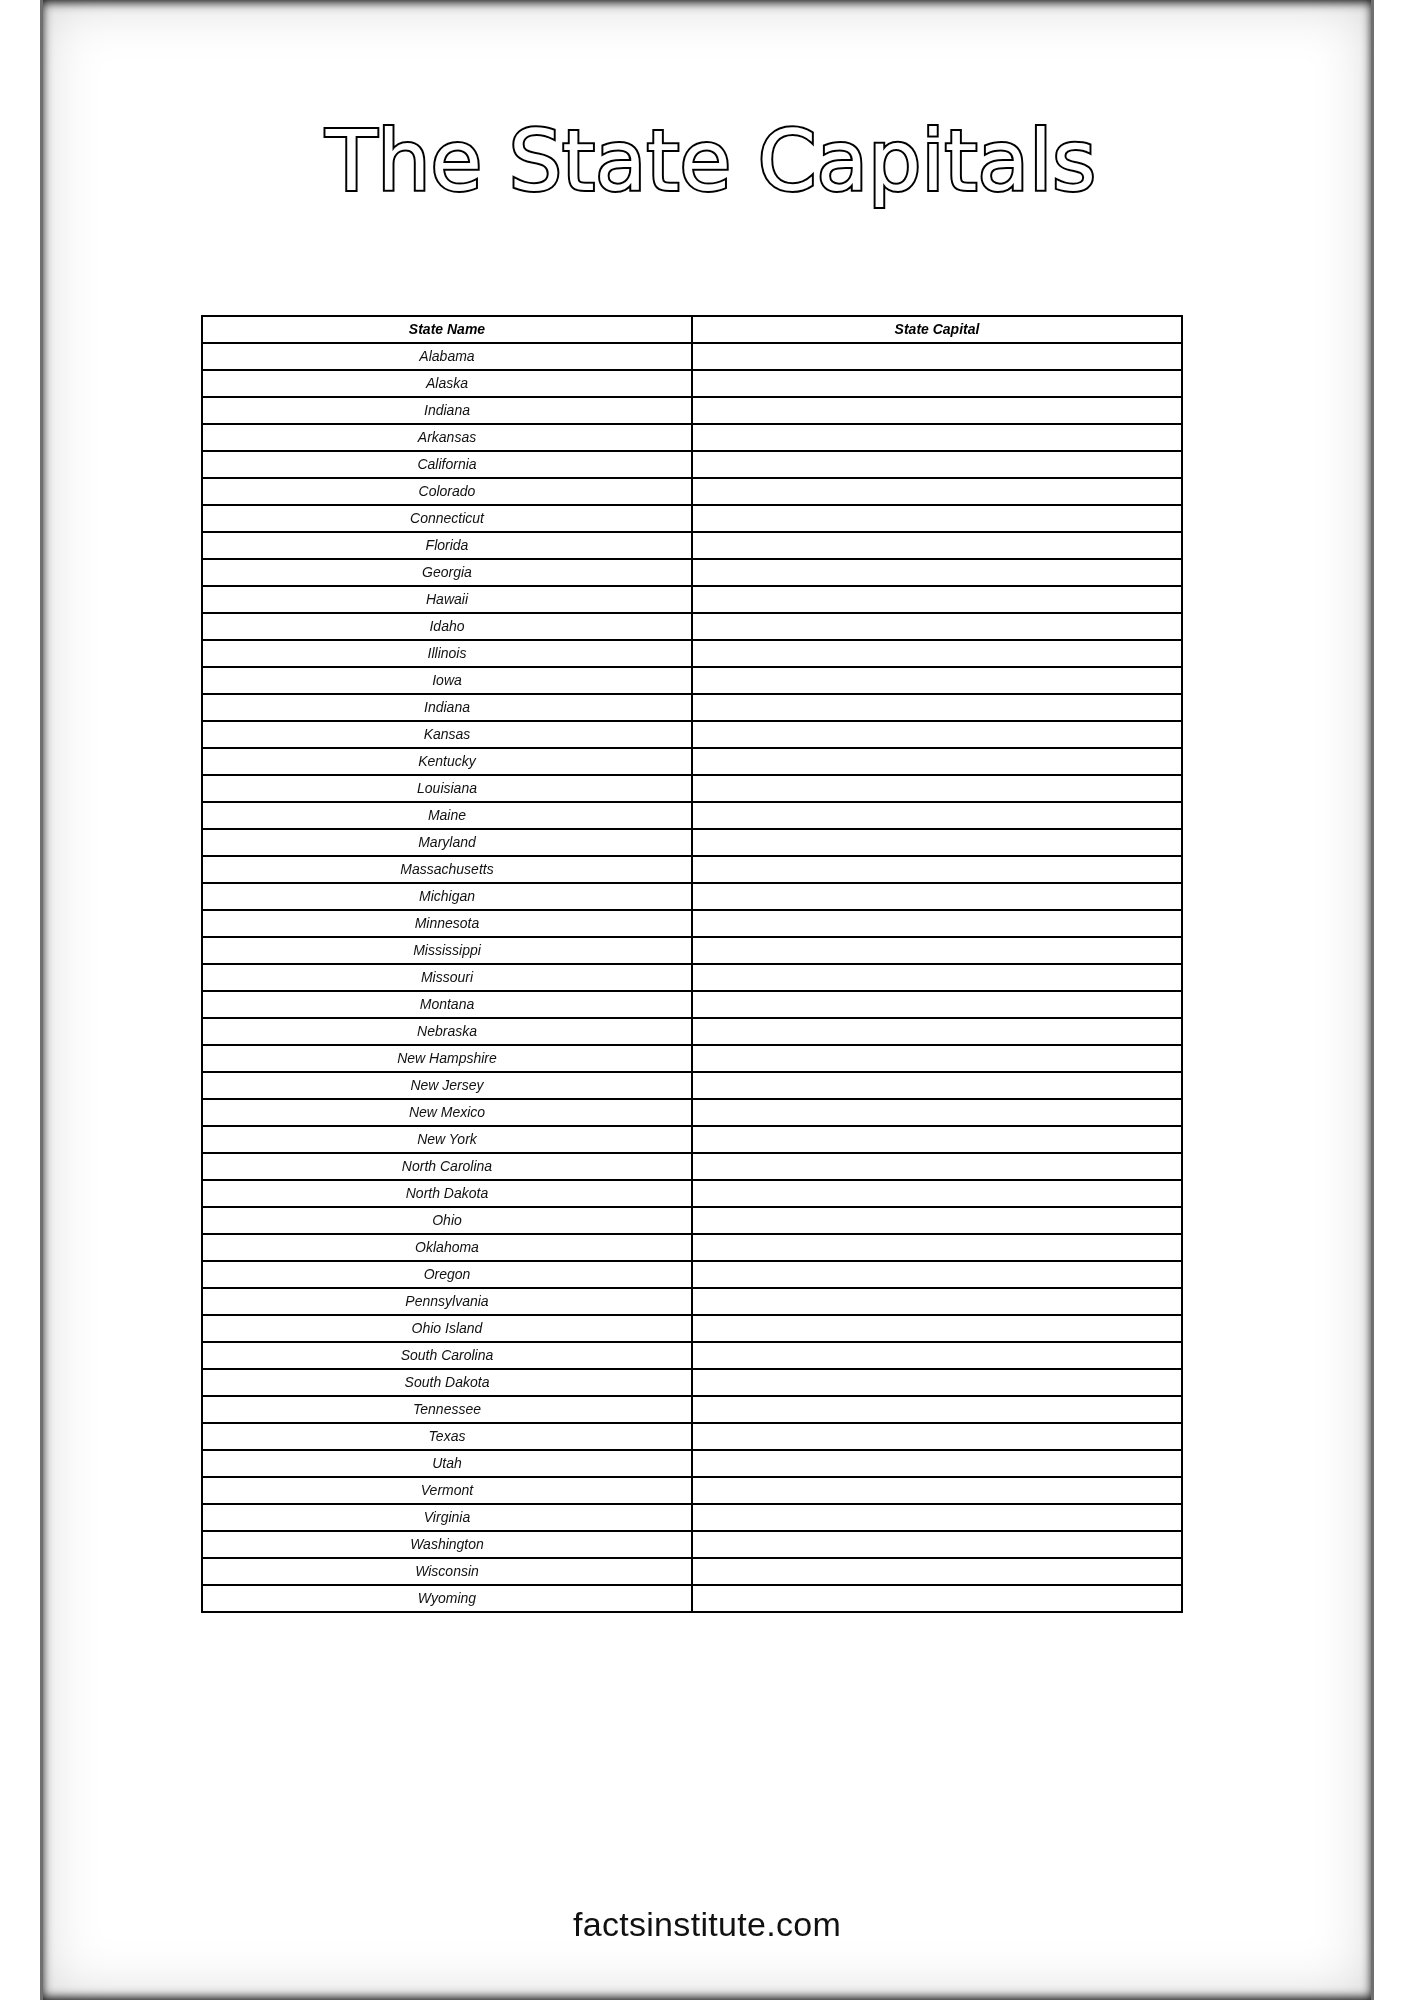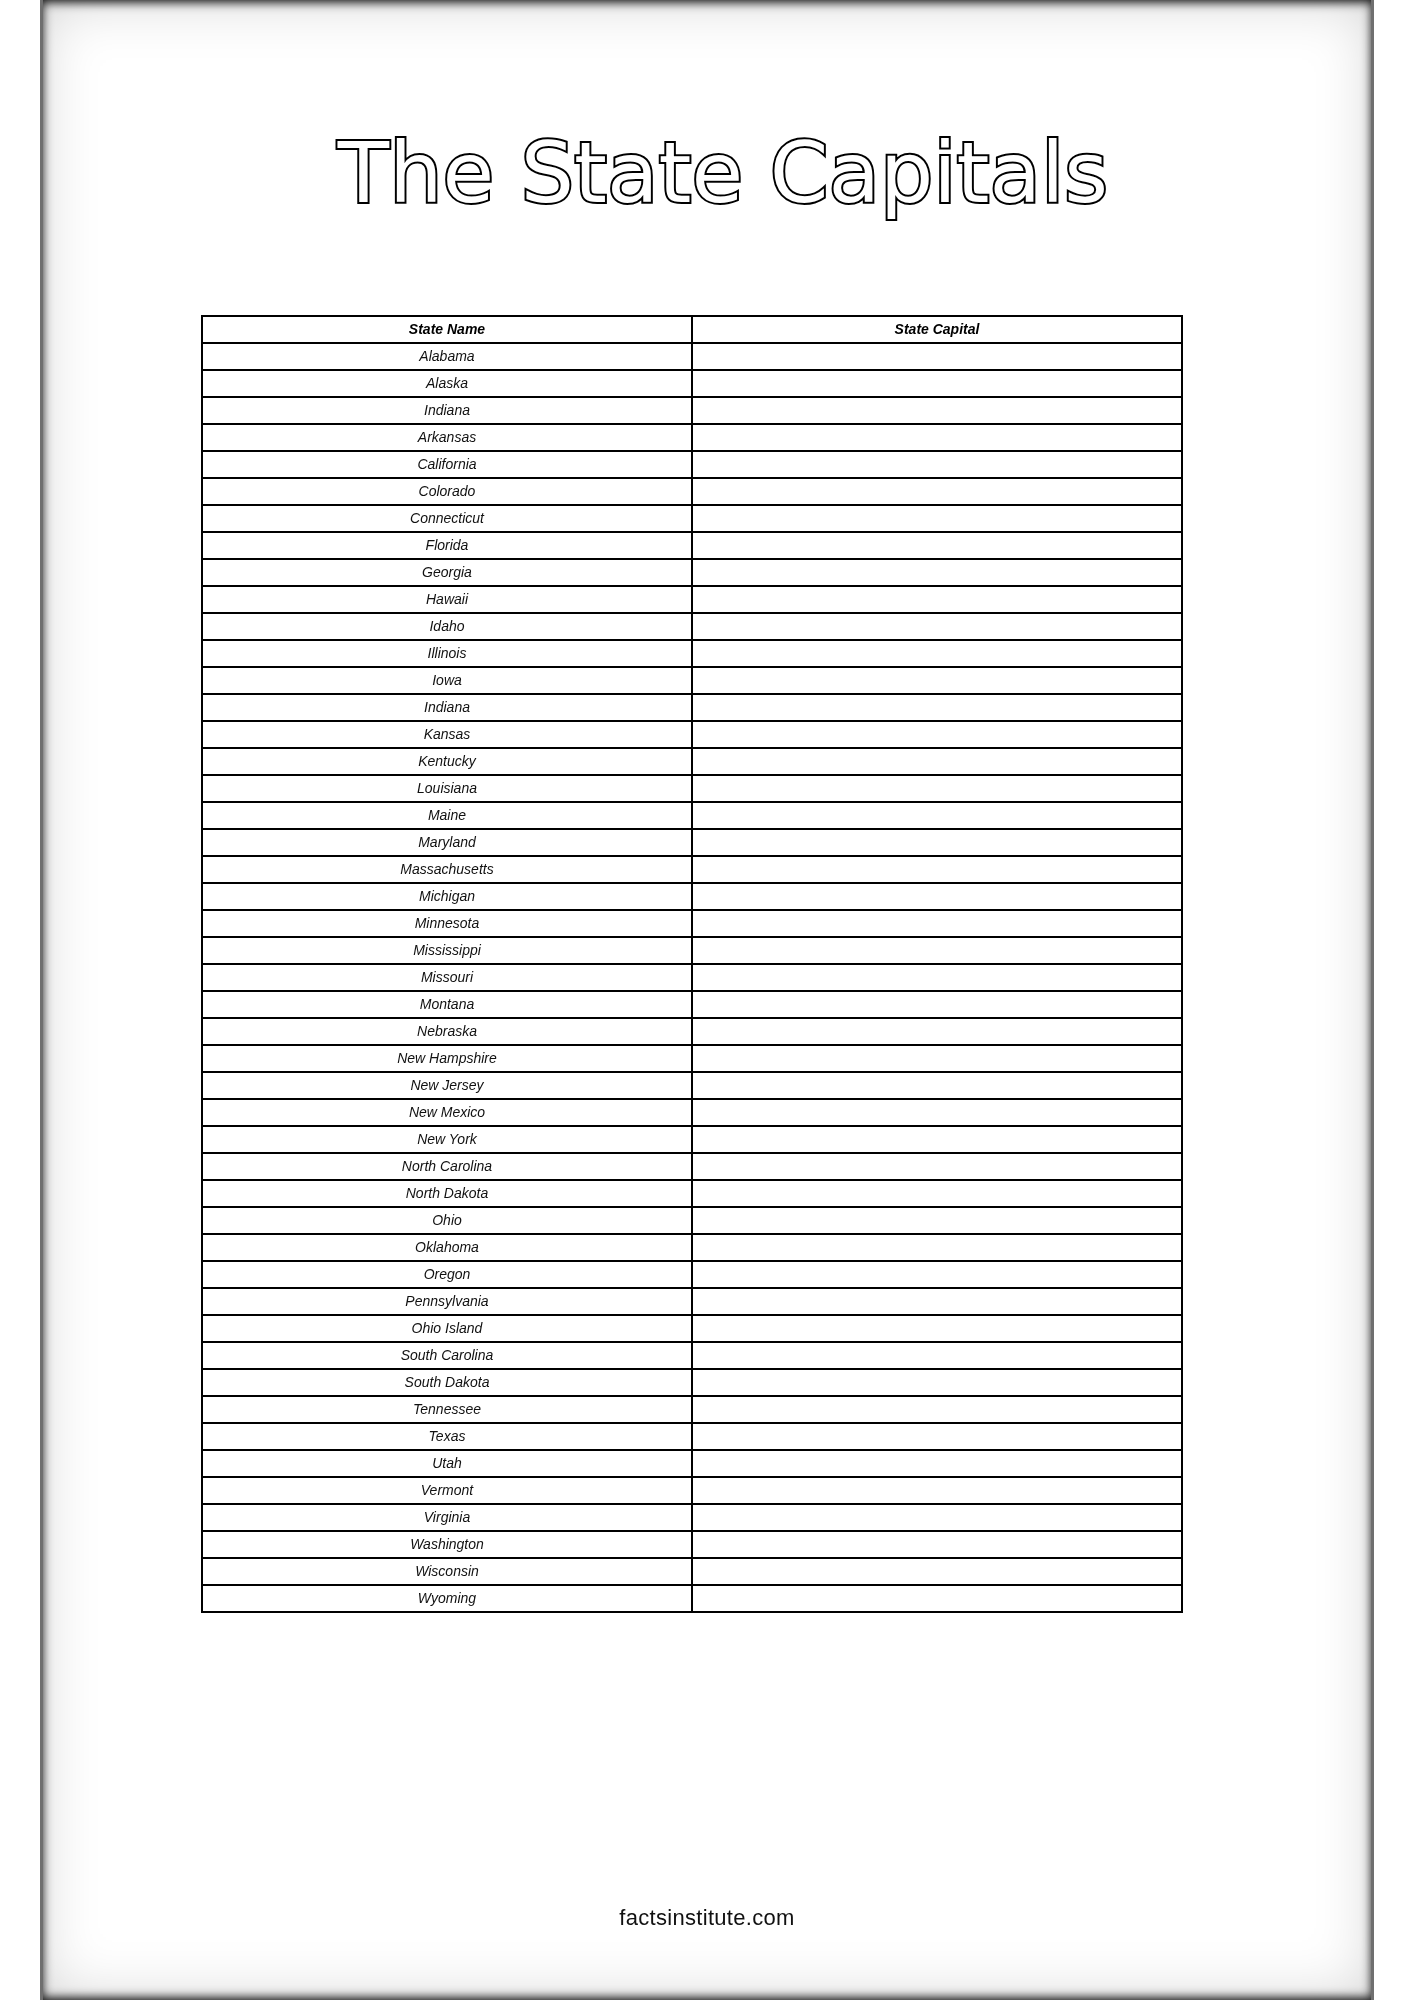--- a/index.html
+++ b/index.html
@@ -40,21 +40,21 @@
     position: absolute;
     right: 0; top: 0; bottom: 0;
     width: 3px;
     background: #6f6f6f;
   }
   .title {
     position: absolute;
     left: 0;
     top: 102px;
     width: 1334px;
-    margin: 16px;
+    margin: 4px;
     text-align: center;
     font-family: "DejaVu Sans", sans-serif;
     font-weight: normal;
     font-size: 84px;
     line-height: 110px;
     letter-spacing: 0px;
     color: #ffffff;
     -webkit-text-stroke: 4px #000000;
     paint-order: stroke fill;
   }
@@ -89,21 +89,21 @@
   }
   table.capitals col.c1 { width: 490px; }
   table.capitals col.c2 { width: 490px; }
   .footer {
     position: absolute;
     left: 0;
     top: 1905px;
     width: 1334px;
     text-align: center;
     font-family: "Liberation Sans", sans-serif;
-    font-size: 22px;
+    font-size: 34px;
     color: #111111;
     letter-spacing: 0.3px;
   }
 </style>
 </head>
 <body>
 
 <div class="page">
   <h1 class="title">
     <span class="title-inner">The State Capitals</span>

